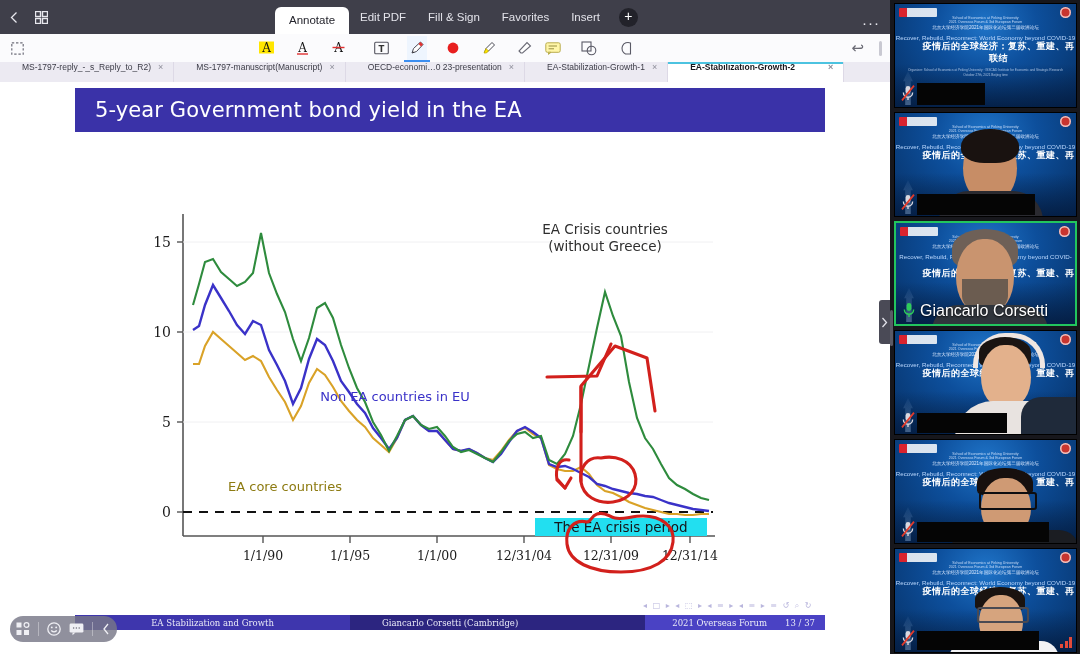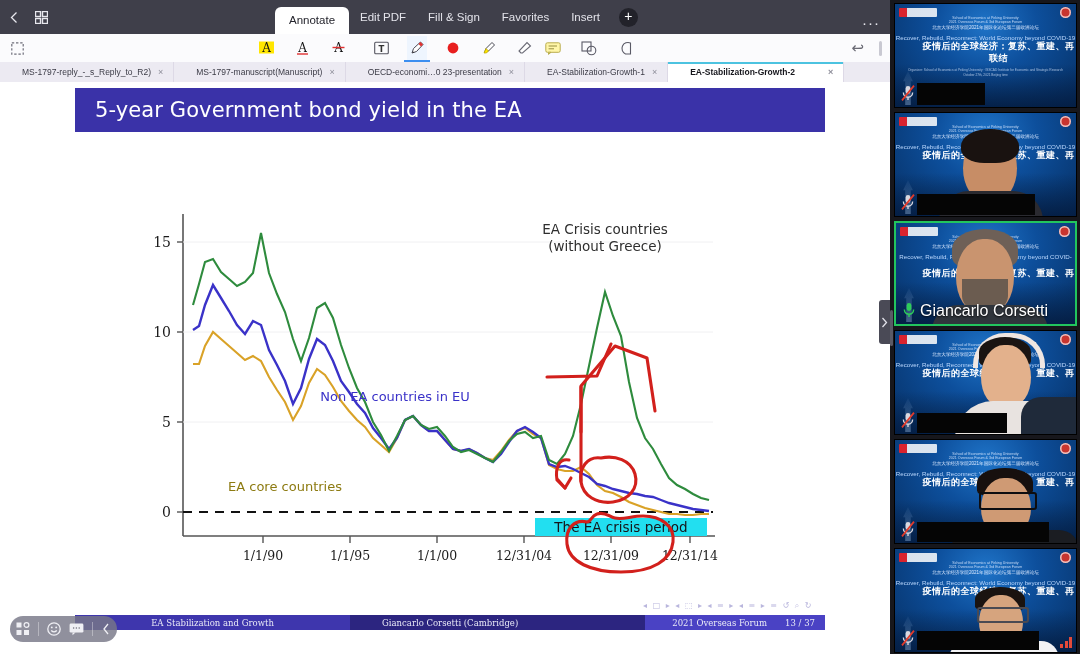--- a/index.html
+++ b/index.html
@@ -154,21 +154,21 @@
     position: absolute;
     top: 62px; left: 0;
     width: 890px; height: 20px;
     background: #eceaf2;
     display: flex;
     align-items: stretch;
     font-size: 8.5px;
   }
   .doctab {
     display: flex;
-    align-items: center;
+    align-items: flex-start;
     gap: 7px;
     padding: 0 10px 0 22px;
     color: #3b3b46;
     white-space: nowrap;
     cursor: default;
     border-right: 1px solid #ddd9e6;
     position: relative;
   }
   .doctab.active {
     background: #ffffff;

